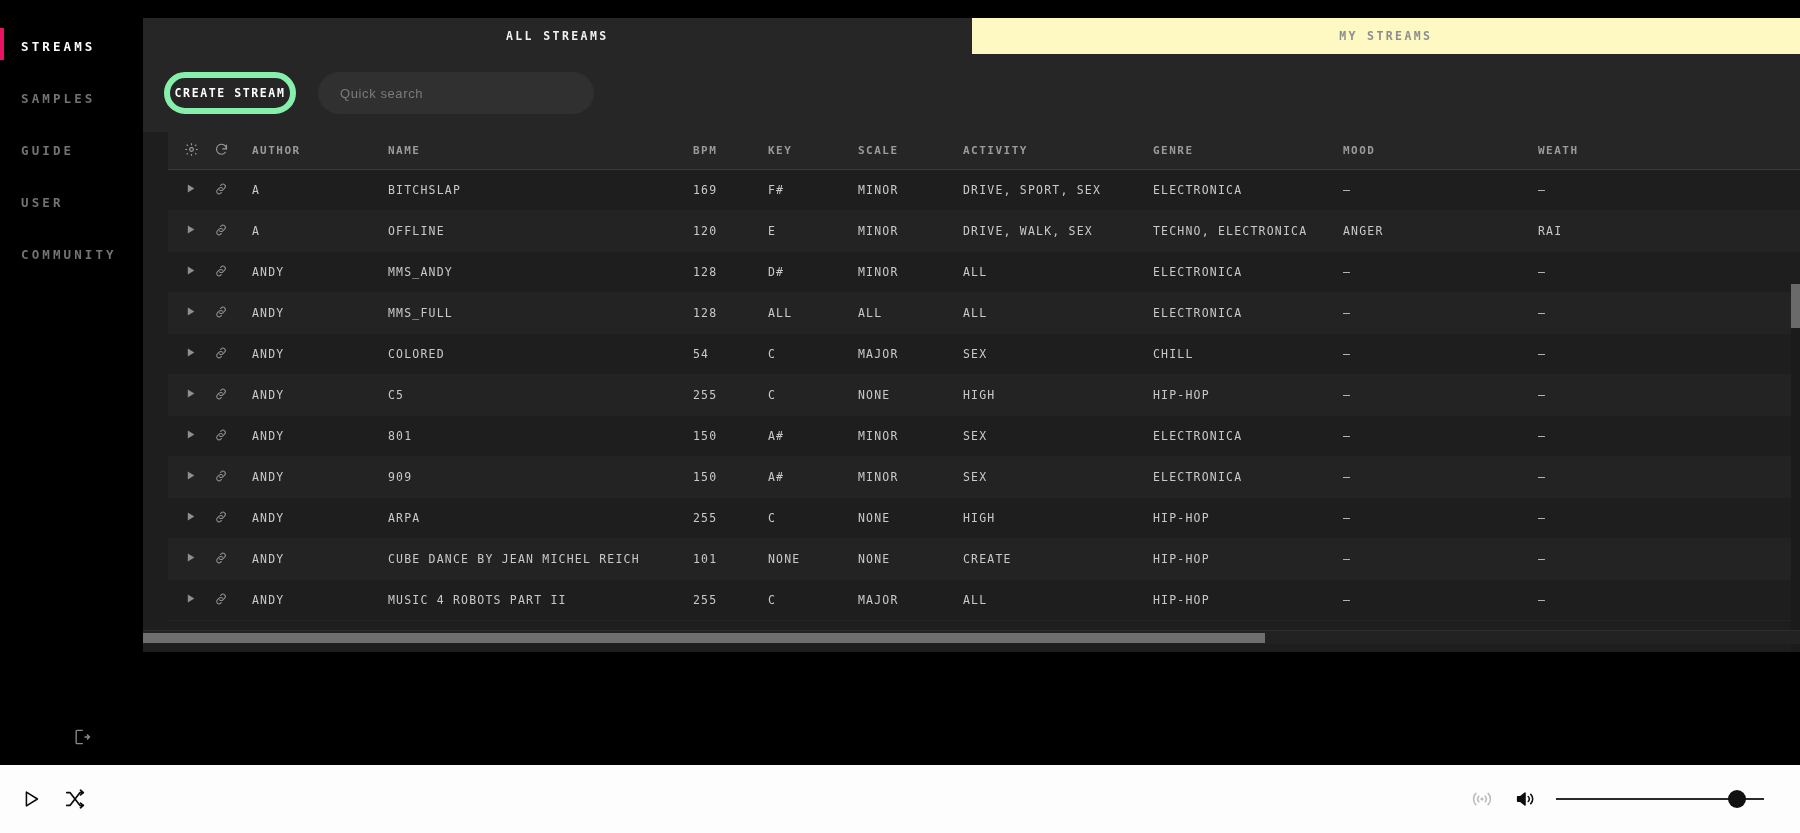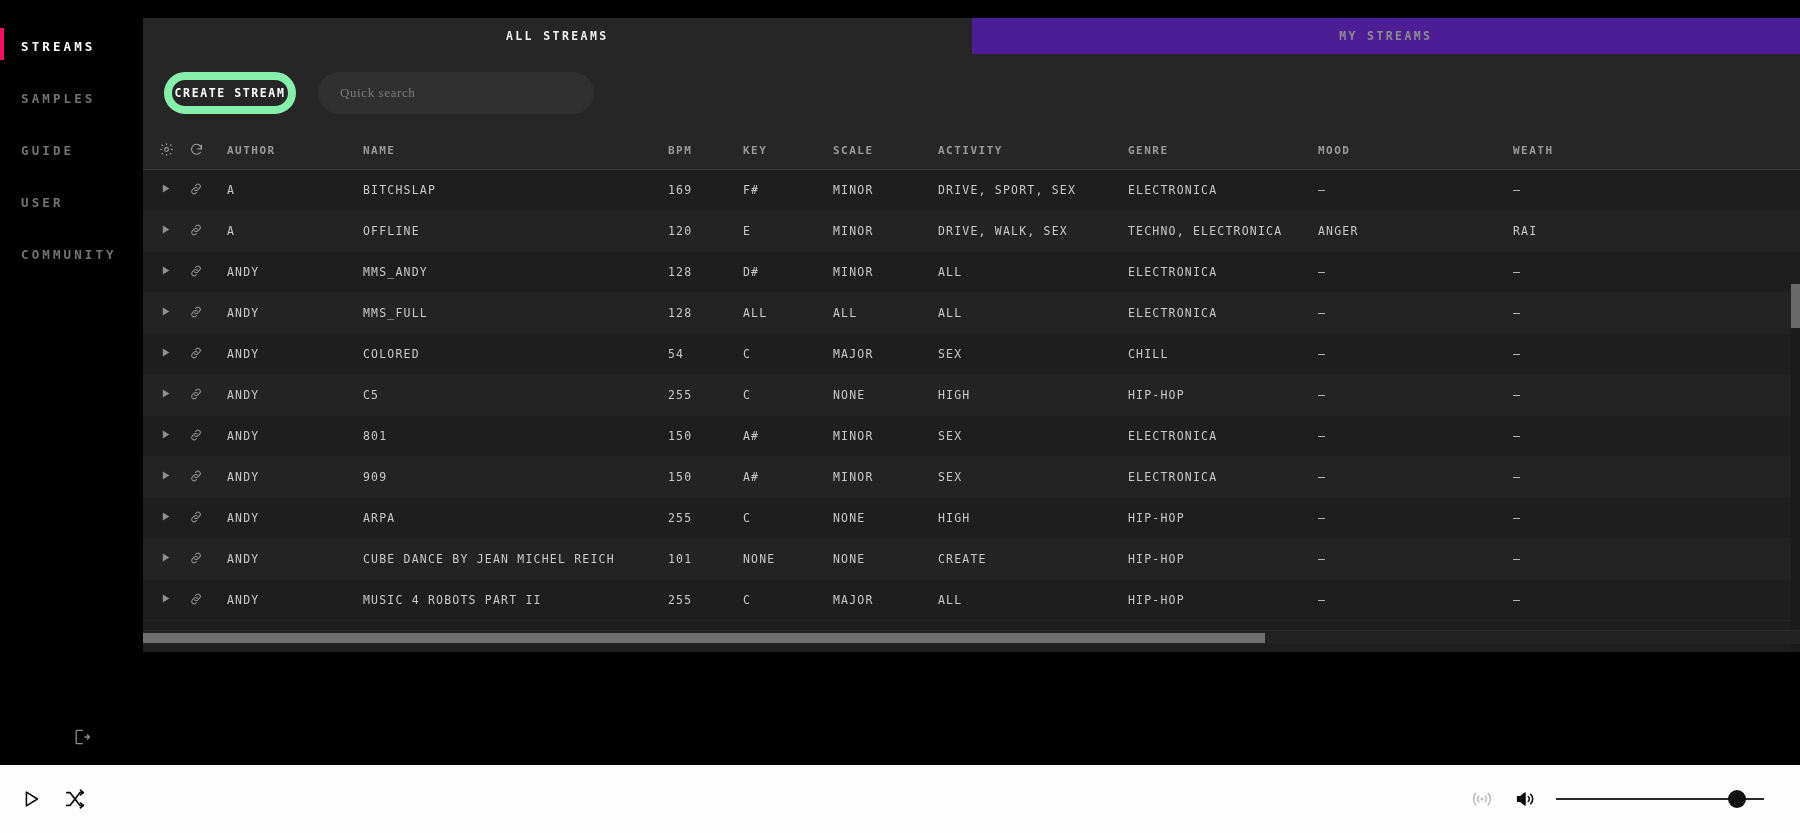--- a/index.html
+++ b/index.html
@@ -60,64 +60,65 @@
   
   .tabs { display: flex; height: 36px; width: 100%; }
   .tab {
     flex: 1 1 0;
     display: flex; align-items: center; justify-content: center;
     font-size: 11.5px; letter-spacing: 2.4px; font-weight: 700;
     cursor: pointer;
     height: 36px;
   }
   .tab.active { background: #262626; color: #f2f2f2; }
-  .tab.inactive { background: #4c1d95; color: #8d8d8d; }
+  .tab.inactive { background: #fef9c3; color: #8d8d8d; }
 
   
   .toolbar {
     height: 78px;
     display: flex; align-items: center;
     padding-left: 21px;
     background: #262626;
   }
   .create-btn {
     width: 132px; height: 42px;
-    border: 8px solid #86efac;
+    border: 6px solid #86efac;
     border-radius: 21px;
     background: transparent;
     color: #ffffff;
     font-family: inherit;
     font-size: 11.5px; letter-spacing: 1.6px; font-weight: 700;
     cursor: pointer;
     display: flex; align-items: center; justify-content: center;
   }
   .search-box {
     margin-left: 22px;
     width: 276px; height: 42px;
     background: #303030;
     border: none; border-radius: 21px;
     padding: 0 22px;
     color: #cfcfcf;
-    font-family: Liberation Serif, serif;
+    font-family: Liberation Sans, sans-serif;
     font-size: 13px; letter-spacing: 0.6px;
     outline: none;
   }
   .search-box::placeholder { color: #7b7b7b; letter-spacing: 0.6px; }
 
   
   .table-viewport {
     position: relative;
     height: 520px;
     background: #1e1e1e;
     overflow: hidden;
   }
   .table-scroller {
     position: relative;
     width: 1622px;
     height: 520px;
+    padding-left: 25px;
   }
   .trow {
     display: flex; align-items: center;
     height: 41px;
     width: 1900px;
   }
   .thead {
     background: #262626;
     height: 38px;
     border-bottom: 1px solid #3a3a3a;

